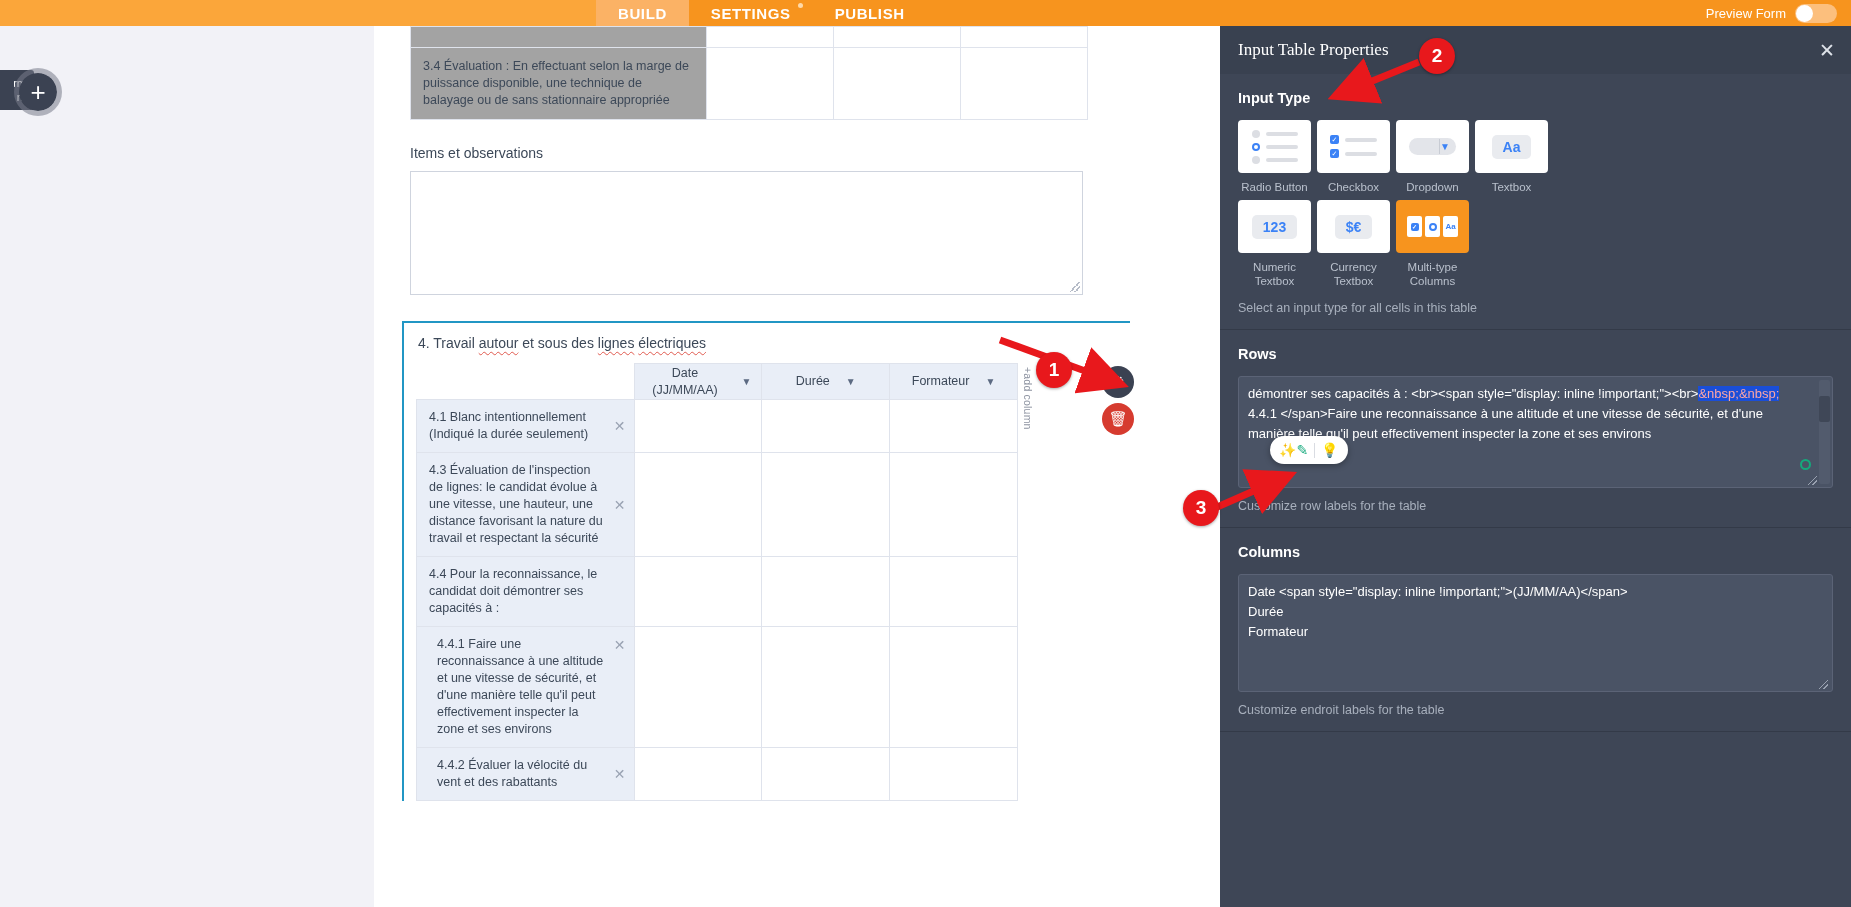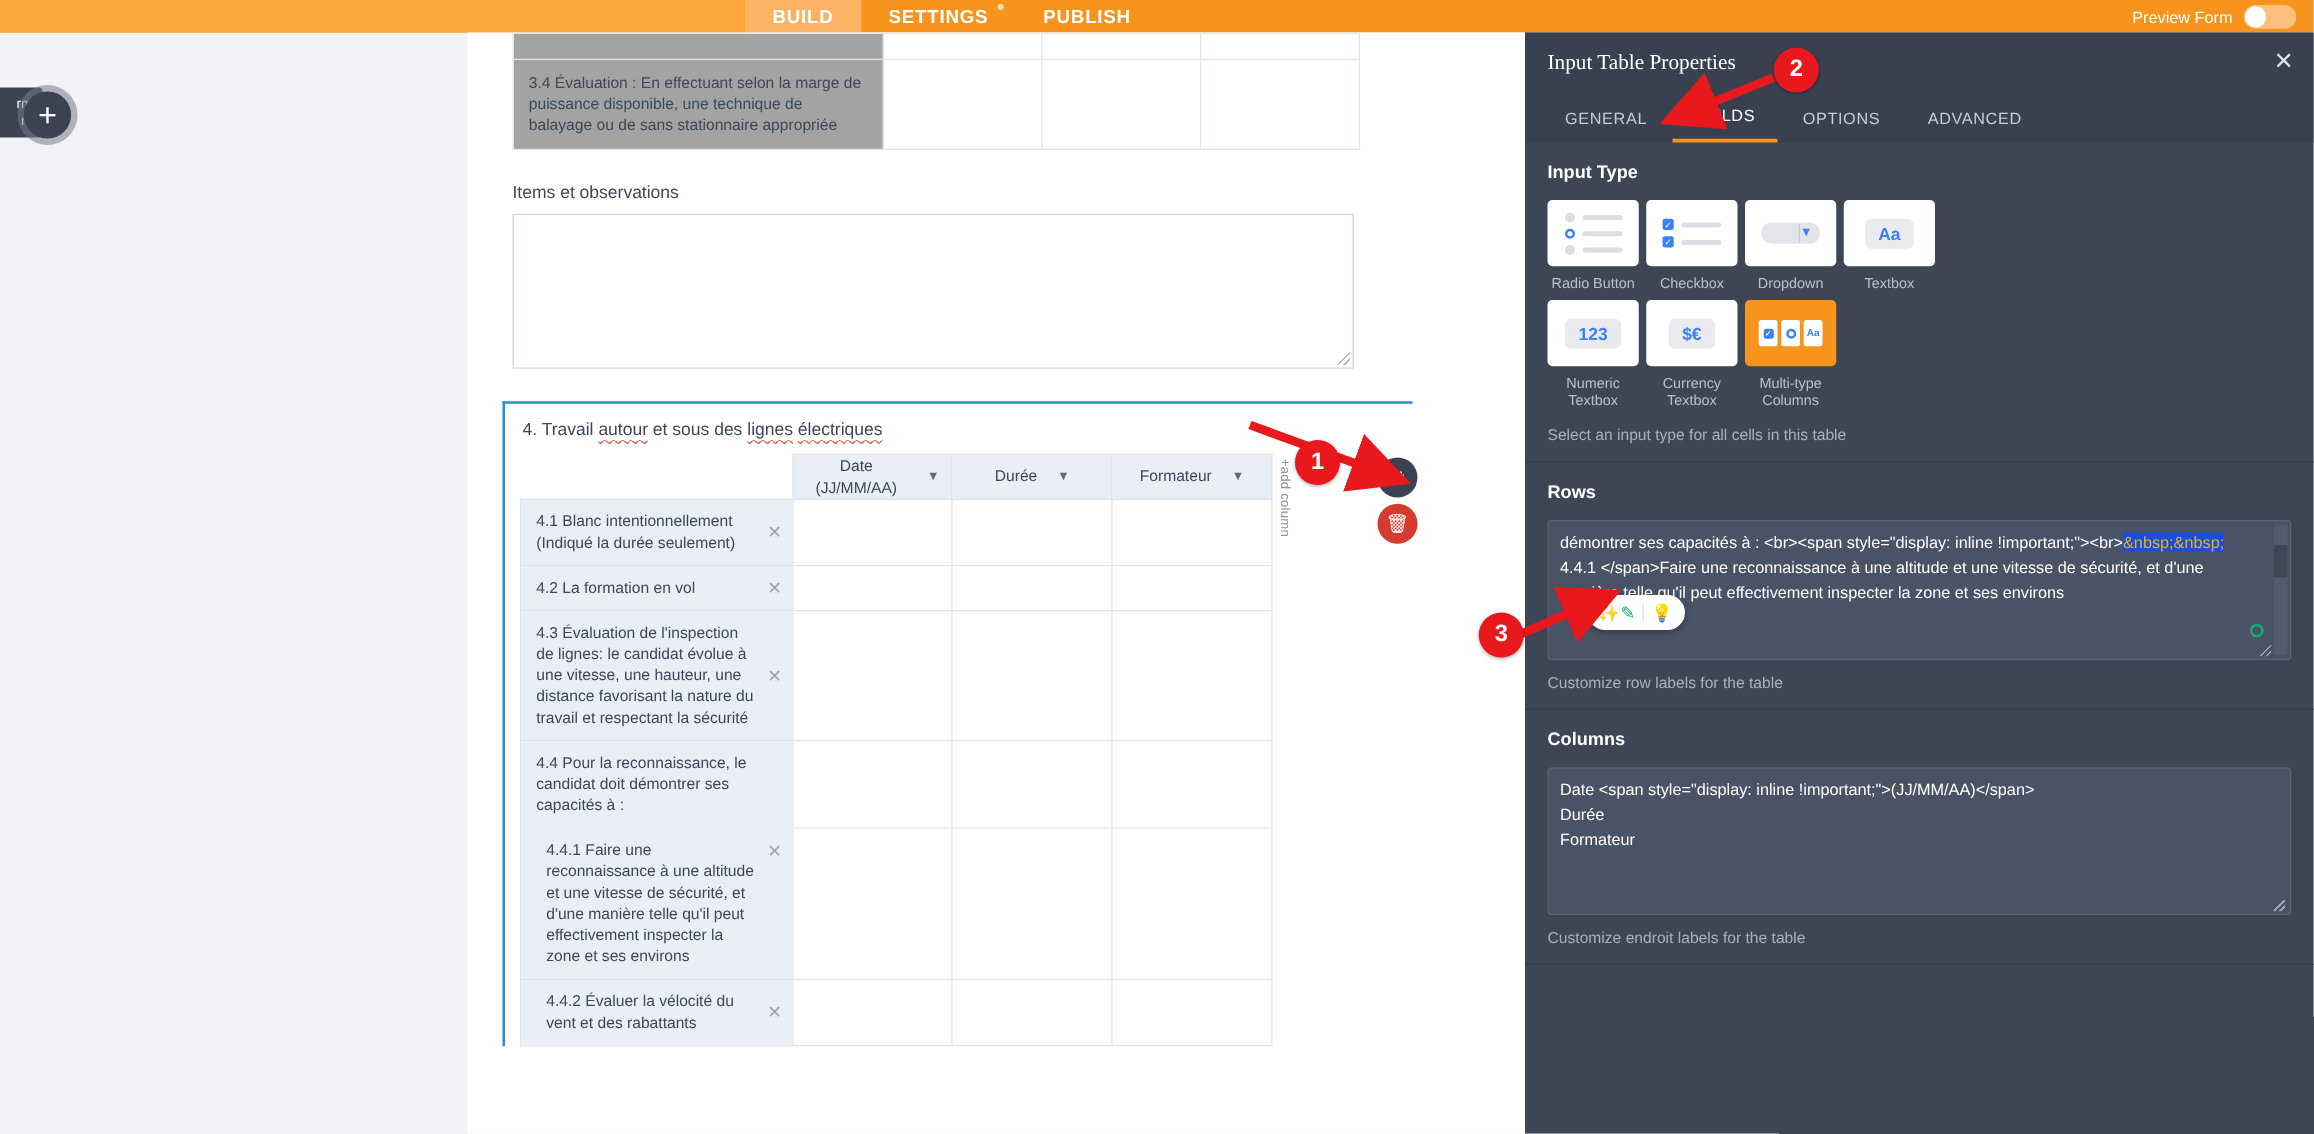--- a/index.html
+++ b/index.html
@@ -210,21 +210,21 @@
   .mini .rd { width:8px;height:8px;border-radius:50%;background:#fff;border:2.2px solid #3b82f6;}
   .hint { margin-top: 13px; font-size: 12.5px; color: #a8b0bd; }
 
   .ta-wrap { position: relative; }
   .ta {
     width: 100%; height: 112px; background: #4a5365;
     border: 1px solid #5b6376; border-radius: 3px; color: #fff;
     font-family: "Liberation Sans", sans-serif; font-size: 13px; line-height: 20px;
     padding: 7px 22px 7px 9px; resize: none; overflow: hidden; white-space: pre-wrap;
   }
-  .ta .sel-hl { background: #1a4ed8; color: #eab308; }
+  .ta .sel-hl { background: #1a4ed8; color: #fca5a5; }
   .ta-scroll {
     position: absolute; right: 3px; top: 4px; width: 11px; height: 104px;
     background: #525b6d; border-radius: 2px;
   }
   .ta-thumb {
     position: absolute; right: 3px; top: 20px; width: 11px; height: 26px;
     background: #3f4757; border-radius: 2px;
   }
   .ta-grip {
     position: absolute; right: 16px; bottom: 3px; width: 9px; height: 9px;
@@ -346,29 +346,20 @@
         <tr>
           <td class="rl" style="height:40px">
             <span>4.1  Blanc intentionnellement (Indiqué la durée seulement)</span>
             <span class="x">✕</span>
           </td>
           <td class="v"></td>
           <td class="v"></td>
           <td class="v"></td>
         </tr>
         <tr>
-          <td class="rl" style="height:34px">
-            <span>4.2 La formation en vol</span>
-            <span class="x">✕</span>
-          </td>
-          <td class="v"></td>
-          <td class="v"></td>
-          <td class="v"></td>
-        </tr>
-        <tr>
           <td class="rl" style="height:85px">
             <span>4.3 Évaluation de l'inspection de lignes: le candidat évolue à une vitesse, une hauteur, une distance favorisant la nature du travail et respectant la sécurité</span>
             <span class="x">✕</span>
           </td>
           <td class="v"></td>
           <td class="v"></td>
           <td class="v"></td>
         </tr>
         <tr>
           <td class="rl" style="height:58px">
@@ -405,26 +396,20 @@
     <span>⚙</span>
   </div>
   <div class="trash-btn">
     <span>🗑</span>
   </div>
 
   <div class="panel">
     <div class="panel-head">
       <span class="panel-title">Input Table Properties</span>
       <span class="panel-close">✕</span>
-    </div>
-    <div class="panel-tabs">
-      <div class="ptab">GENERAL</div>
-      <div class="ptab active">FIELDS</div>
-      <div class="ptab">OPTIONS</div>
-      <div class="ptab">ADVANCED</div>
     </div>
 
     <div class="section">
       <div class="section-title">Input Type</div>
       <div class="type-grid">
 
         <div class="type-cell">
           <div class="type-card">
             <span class="radio-art">
               <span class="art-row">

